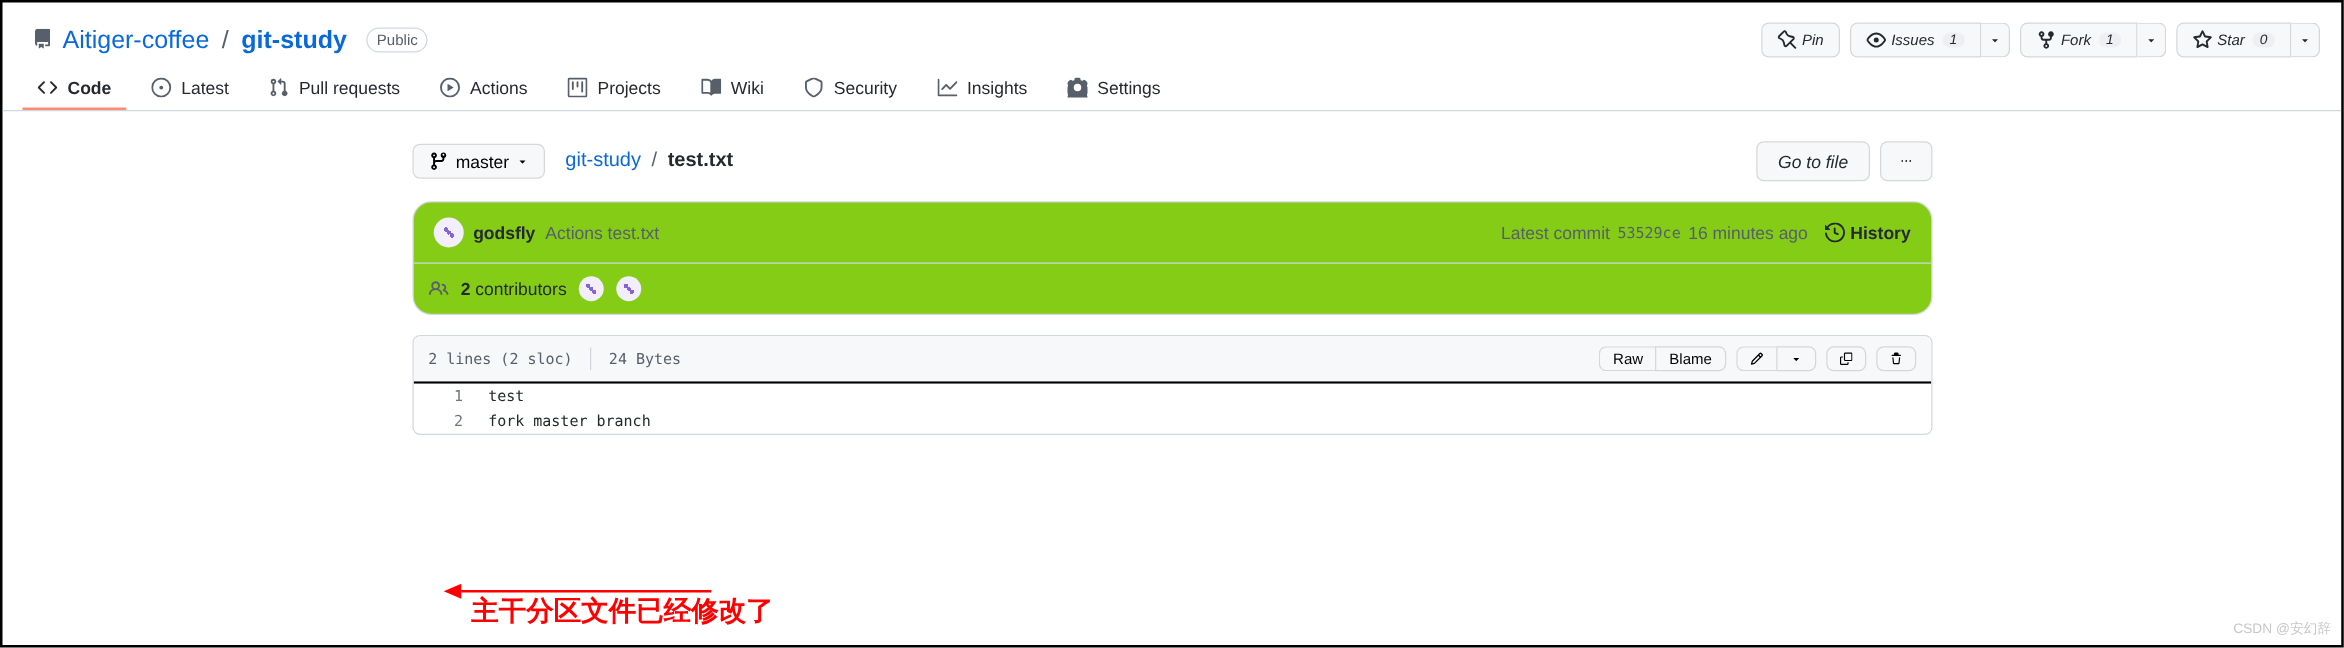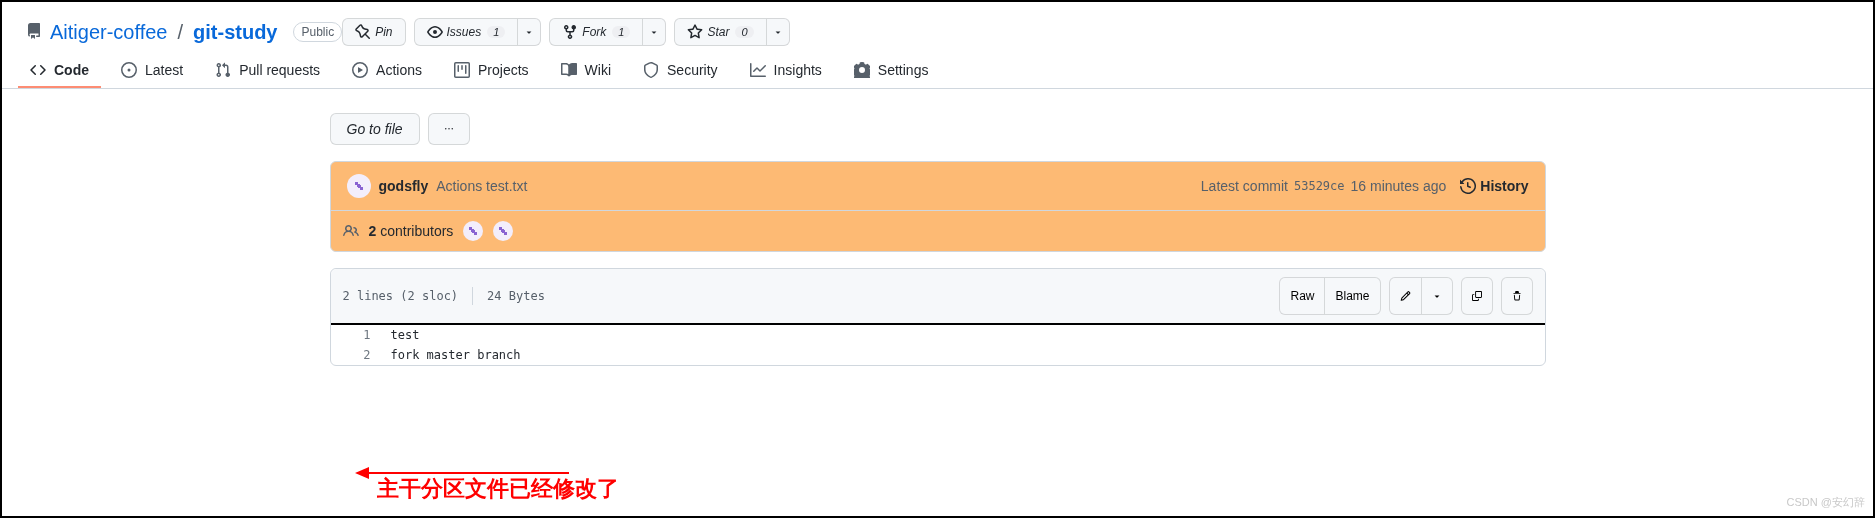--- a/index.html
+++ b/index.html
@@ -1,19 +1,19 @@
 <!DOCTYPE html>
 <html><head>
 <meta charset="utf-8">
 <style>
 * { box-sizing: border-box; margin: 0; padding: 0; }
 body { font-family: -apple-system, BlinkMacSystemFont, "Segoe UI", Helvetica, Arial, sans-serif; font-size: 14px; color: #24292f; background: #fff; border: 2px solid #000; width: 1875px; height: 518px; position: relative; overflow: hidden; }
 a { text-decoration: none; }
 
-.header { display: flex; align-items: center; padding: 16px 28px 8px 24px; }
+.header { display: flex; align-items: center; justify-content: space-between; padding: 16px 17px 8px 24px; }
 .header-left { display: flex; align-items: center; gap: 8px; }
 .repo-icon { color: #57606a; }
 .owner-link { color: #0969da; font-size: 20px; }
 .sep { color: #57606a; font-size: 20px; margin: 0 2px; }
 .repo-link { color: #0969da; font-size: 20px; font-weight: 600; }
 .visibility-badge { border: 1px solid #d0d7de; border-radius: 2em; padding: 0 7px; font-size: 12px; color: #57606a; margin-left: 8px; line-height: 18px; }
 
 .header-right { display: flex; gap: 8px; }
 .btn { display: inline-flex; align-items: center; gap: 4px; background: #f6f8fa; border: 1px solid rgba(27,31,36,0.15); border-radius: 6px; padding: 3px 12px; font-size: 12px; color: #24292f; cursor: pointer; height: 28px; font-style: italic; }
 .btn .count { background: #eeeff2; border-radius: 2em; padding: 0 6px; font-size: 11px; color: #24292f; margin-left: 2px; }
@@ -33,40 +33,40 @@
 .branch-btn { display: inline-flex; align-items: center; gap: 6px; background: #f6f8fa; border: 1px solid rgba(27,31,36,0.15); border-radius: 6px; padding: 5px 12px; font-size: 14px; font-weight: 500; cursor: pointer; }
 .breadcrumb { font-size: 16px; }
 .breadcrumb .link { color: #0969da; }
 .breadcrumb .sep2 { color: #57606a; margin: 0 4px; }
 .breadcrumb .file { color: #24292f; font-weight: 600; }
 .file-nav-right { display: flex; gap: 8px; }
 .btn-lg { padding: 5px 16px; font-size: 14px; height: 32px; }
 .kebab-btn { width: 42px; justify-content: center; }
 
 .box { border: 1px solid #d0d7de; border-radius: 6px; margin-bottom: 16px; }
-.commit-box { background: #fdba74; }
+.commit-box { background: #84cc16; border-radius: 15px; }
 .commit-row { display: flex; align-items: center; justify-content: space-between; padding: 12px 16px; }
 .commit-left { display: flex; align-items: center; gap: 8px; }
 .avatar { width: 24px; height: 24px; border-radius: 50%; background: #f3eefc; display: inline-flex; align-items: center; justify-content: center; }
 .avatar-sm { width: 20px; height: 20px; }
 .avatar-inner { width: 12px; height: 12px; background: radial-gradient(circle, #8a63d2 20%, transparent 20%), radial-gradient(circle at 30% 30%, #8a63d2 15%, transparent 15%), radial-gradient(circle at 70% 70%, #8a63d2 15%, transparent 15%); }
 .author { font-weight: 600; color: #24292f; }
 .commit-msg { color: #57606a; }
 .commit-right { display: flex; align-items: center; gap: 6px; color: #57606a; font-size: 14px; }
 .sha { font-family: ui-monospace, SFMono-Regular, Menlo, monospace; font-size: 12px; color: #57606a; }
 .history-link { display: inline-flex; align-items: center; gap: 4px; font-weight: 600; color: #24292f; margin-left: 8px; }
 .contrib-row { display: flex; align-items: center; gap: 10px; padding: 10px 12px; border-top: 1px solid #d0d7de; }
 .contrib-count { font-weight: 600; }
 
 .file-box { }
 .file-header { display: flex; align-items: center; justify-content: space-between; padding: 8px 12px; background: #f6f8fa; border-bottom: 2px solid #000000; border-radius: 6px 6px 0 0; }
 .file-info { color: #57606a; font-family: ui-monospace, SFMono-Regular, Menlo, monospace; font-size: 12px; display: flex; gap: 14px; align-items: center; }
 .file-info .divider { width: 1px; height: 18px; background: #d0d7de; }
 .file-actions { display: flex; align-items: center; gap: 0; }
-.file-actions .btn-sm { background: #f6f8fa; border: 1px solid rgba(27,31,36,0.15); padding: 3px 10px; font-size: 12px; cursor: pointer; height: 38px; display: inline-flex; align-items: center; }
+.file-actions .btn-sm { background: #f6f8fa; border: 1px solid rgba(27,31,36,0.15); padding: 3px 10px; font-size: 12px; cursor: pointer; height: 20px; display: inline-flex; align-items: center; }
 .file-actions .seg-left { border-radius: 6px 0 0 6px; border-right: 0; }
 .file-actions .seg-right { border-radius: 0 6px 6px 0; }
 .file-actions .icon-group { display: flex; margin-left: 8px; }
 .file-actions .icon-btn { width: 32px; justify-content: center; }
 .file-actions .icon-group .icon-btn:first-child { border-radius: 6px 0 0 6px; border-right: 0; }
 .file-actions .icon-group .icon-btn:last-child { border-radius: 0 6px 6px 0; }
 .file-actions .standalone { border-radius: 6px; margin-left: 8px; }
 
 .code-table { width: 100%; font-family: ui-monospace, SFMono-Regular, Menlo, monospace; font-size: 12px; border-collapse: collapse; }
 .code-table td.ln { width: 50px; text-align: right; padding: 0 10px; color: #6e7781; user-select: none; vertical-align: top; line-height: 20px; }
@@ -200,20 +200,36 @@
   <a class="tab">
       <svg width="16" height="16" viewBox="0 0 16 16">
         <path d="M8 0a8.2 8.2 0 011.701.177.75.75 0 01.597.645l.17 1.283c.496.144.97.342 1.416.587l1.06-.738a.75.75 0 01.881.03 8.2 8.2 0 012.404 2.404.75.75 0 01.03.881l-.738 1.06c.245.446.443.92.587 1.416l1.283.17a.75.75 0 01.645.597 8.2 8.2 0 010 3.402.75.75 0 01-.645.597l-1.283.17c-.144.496-.342.97-.587 1.416l.738 1.06a.75.75 0 01-.03.881 8.2 8.2 0 01-2.404 2.404.75.75 0 01-.881.03l-1.06-.738a6.7 6.7 0 01-1.416.587l-.17 1.283a.75.75 0 01-.597.645 8.2 8.2 0 01-3.402 0 .75.75 0 01-.597-.645l-.17-1.283a6.7 6.7 0 01-1.416-.587l-1.06.738a.75.75 0 01-.881-.03 8.2 8.2 0 01-2.404-2.404.75.75 0 01-.03-.881l.738-1.06a6.7 6.7 0 01-.587-1.416l-1.283-.17a.75.75 0 01-.645-.597 8.2 8.2 0 010-3.402.75.75 0 01.645-.597l1.283-.17c.144-.496.342-.97.587-1.416l-.738-1.06a.75.75 0 01.03-.881 8.2 8.2 0 012.404-2.404.75.75 0 01.881-.03l1.06.738c.446-.245.92-.443 1.416-.587l.17-1.283a.75.75 0 01.597-.645A8.2 8.2 0 018 0zM8 5a3 3 0 100 6 3 3 0 000-6z"></path>
       </svg>
       <span>Settings</span>
     </a>
 </nav>
 
 <div class="container">
   <div class="file-nav">
+    <div class="file-nav-left">
+      <button class="branch-btn">
+        <svg width="16" height="16" viewBox="0 0 16 16">
+            <path d="M9.5 3.25a2.25 2.25 0 113 2.122V6A2.5 2.5 0 0110 8.5H6a1 1 0 00-1 1v1.128a2.251 2.251 0 11-1.5 0V5.372a2.25 2.25 0 111.5 0v1.836A2.492 2.492 0 016 7h4a1 1 0 001-1v-.628A2.25 2.25 0 019.5 3.25zM4.25 2.5a.75.75 0 100 1.5.75.75 0 000-1.5zm0 9.5a.75.75 0 100 1.5.75.75 0 000-1.5zm7.5-10a.75.75 0 100 1.5.75.75 0 000-1.5z"></path>
+          </svg>
+        <span>master</span>
+        <svg width="10" height="10" viewBox="0 0 16 16">
+            <path d="M4.427 7.427l3.396 3.396a.25.25 0 00.354 0l3.396-3.396A.25.25 0 0011.396 7H4.604a.25.25 0 00-.177.427z"></path>
+          </svg>
+      </button>
+      <span class="breadcrumb">
+        <a class="link">git-study</a>
+        <span class="sep2">/</span>
+        <span class="file">test.txt</span>
+      </span>
+    </div>
     <div class="file-nav-right">
       <button class="btn btn-lg">Go to file</button>
       <button class="btn btn-lg kebab-btn">
         <svg width="16" height="16" viewBox="0 0 16 16">
             <path d="M8 9a1.5 1.5 0 100-3 1.5 1.5 0 000 3zM1.5 9a1.5 1.5 0 100-3 1.5 1.5 0 000 3zm13 0a1.5 1.5 0 100-3 1.5 1.5 0 000 3z"></path>
           </svg>
       </button>
     </div>
   </div>
 

